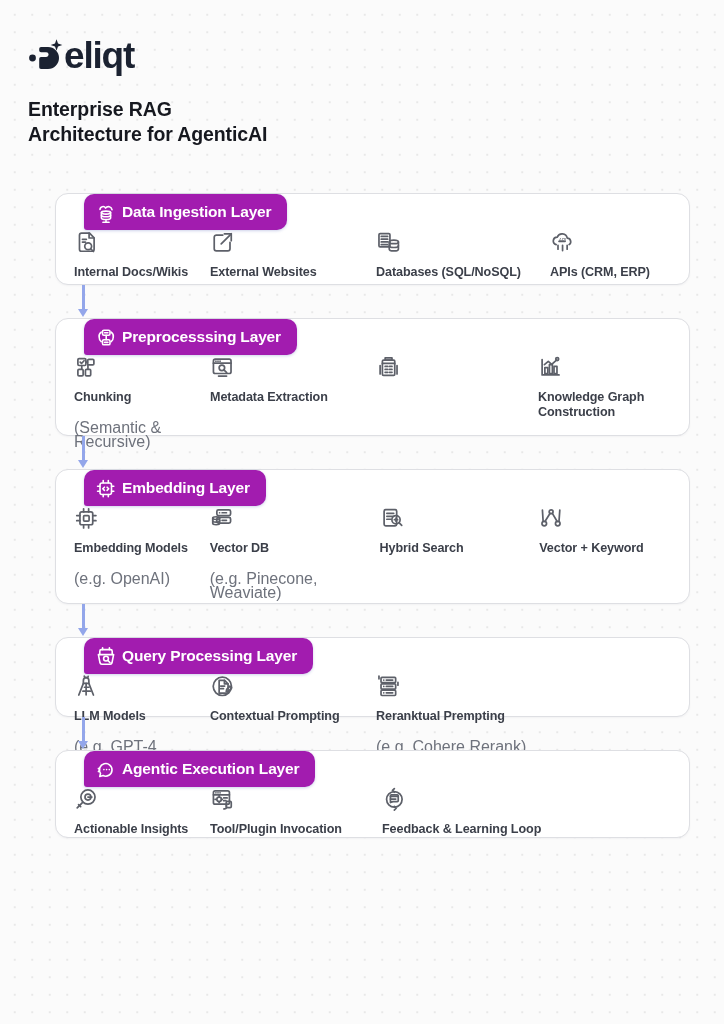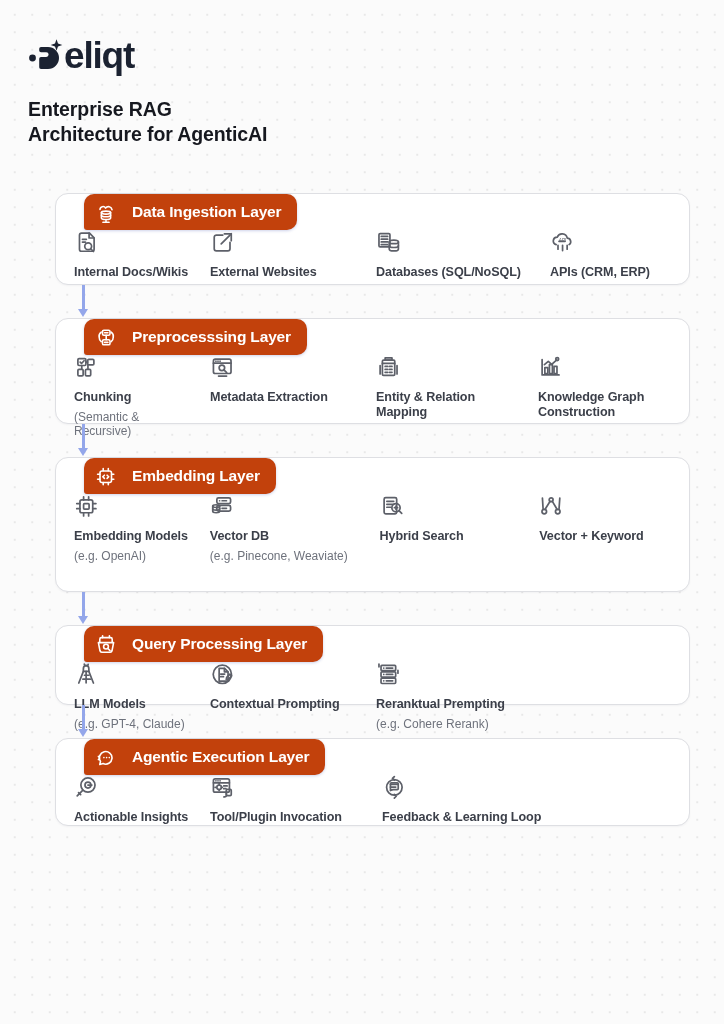--- a/index.html
+++ b/index.html
@@ -71,24 +71,24 @@
     box-shadow: 0 1px 2px rgba(20,20,40,0.04);
   }
 
   .badge {
     position: absolute;
     left: 28px;
     top: 0;
     z-index: 4;
     display: inline-flex;
     align-items: center;
-    gap: 16px;
+    gap: 6px;
     height: 36px;
     padding: 0 16px 0 11px;
-    background: #c2410c;
+    background: #a21caf;
     color: #ffffff;
     border-radius: 10px 10px 10px 3px;
     box-shadow: 0 1px 3px rgba(30,50,160,0.22);
     white-space: nowrap;
   }
   .badge-title {
     font-size: 15.5px;
     font-weight: 700;
     letter-spacing: -0.15px;
     line-height: 1;
@@ -104,25 +104,25 @@
   .item-icon svg { display: block; width: 24px; height: 24px; }
   .item-label {
     font-size: 12.6px;
     font-weight: 700;
     color: #3b3f49;
     line-height: 15px;
     letter-spacing: -0.1px;
     white-space: pre-line;
   }
   .item-sub {
-    font-size: 12px;
+    font-size: 16px;
     font-weight: 400;
     color: #6e727c;
     line-height: 14px;
-    margin-top: 5px;
+    margin-top: 16px;
   }
 
   
   .connector {
     position: absolute;
     left: 78px;
     width: 12px;
     z-index: 1;
   }
   .connector .stem {
@@ -133,21 +133,21 @@
   .connector .head {
     width: 0; height: 0;
     margin-left: 0px;
     border-left: 5.5px solid transparent;
     border-right: 5.5px solid transparent;
     border-top: 8px solid #93a6ea;
   }
 
   
   .layer-0 .card { height: 92px; }
-  .layer-1 .card { height: 106px; }
+  .layer-1 .card { height: 118px; }
   .layer-2 .card { height: 135px; }
   .layer-3 .card { height: 80px; }
   .layer-4 .card { height: 88px; }
 
   .gap { position: relative; height: 33px; }
 </style>
 </head>
 <body>
 
 <div class="header">
@@ -285,22 +285,20 @@
           <div class="item" style="margin-left:0px; width:158px;">
                <div class="item-icon">
               <svg viewBox="0 0 21 21" width="24" height="24" xmlns="http://www.w3.org/2000/svg">
                 <rect stroke="#5d6069" stroke-width="1.5" fill="none" stroke-linecap="round" stroke-linejoin="round" x="5.6" y="4.4" width="10.8" height="13.4" rx="1"></rect>
                 <path stroke="#5d6069" stroke-width="1.5" fill="none" stroke-linecap="round" stroke-linejoin="round" d="M5.6 7.4h10.8"></path>
                 <path stroke="#5d6069" stroke-width="1.5" fill="none" stroke-linecap="round" stroke-linejoin="round" d="M8 2.6h6v1.8H8z"></path>
                 <path stroke="#5d6069" stroke-width="1.5" fill="none" stroke-linecap="round" stroke-linejoin="round" d="M8 10h2.2M11.8 10H14M8 12.6h2.2M11.8 12.6H14M8 15.2h2.2M11.8 15.2H14"></path>
                 <path stroke="#5d6069" stroke-width="1.5" fill="none" stroke-linecap="round" stroke-linejoin="round" d="M3.6 9.2v7.4M18.4 9.2v7.4"></path>
               </svg>
             </div>
-               <div class="item-label">Entity &amp; Relation
-Mapping</div>
 
              </div>
           <div class="item" style="margin-left:4px; width:150px;">
                <div class="item-icon">
               <svg viewBox="0 0 21 21" width="24" height="24" xmlns="http://www.w3.org/2000/svg">
                 <path stroke="#5d6069" stroke-width="1.5" fill="none" stroke-linecap="round" stroke-linejoin="round" d="M3.6 4v13.4h14.8"></path>
                 <rect stroke="#5d6069" stroke-width="1.5" fill="none" stroke-linecap="round" stroke-linejoin="round" x="6" y="11" width="2.6" height="5.2"></rect>
                 <rect stroke="#5d6069" stroke-width="1.5" fill="none" stroke-linecap="round" stroke-linejoin="round" x="10" y="8.4" width="2.6" height="7.8"></rect>
                 <rect stroke="#5d6069" stroke-width="1.5" fill="none" stroke-linecap="round" stroke-linejoin="round" x="14" y="10" width="2.6" height="6.2"></rect>
                 <path stroke="#5d6069" stroke-width="1.5" fill="none" stroke-linecap="round" stroke-linejoin="round" d="M5.6 8.4 9 5.6l3 2.6 4.4-4"></path>

